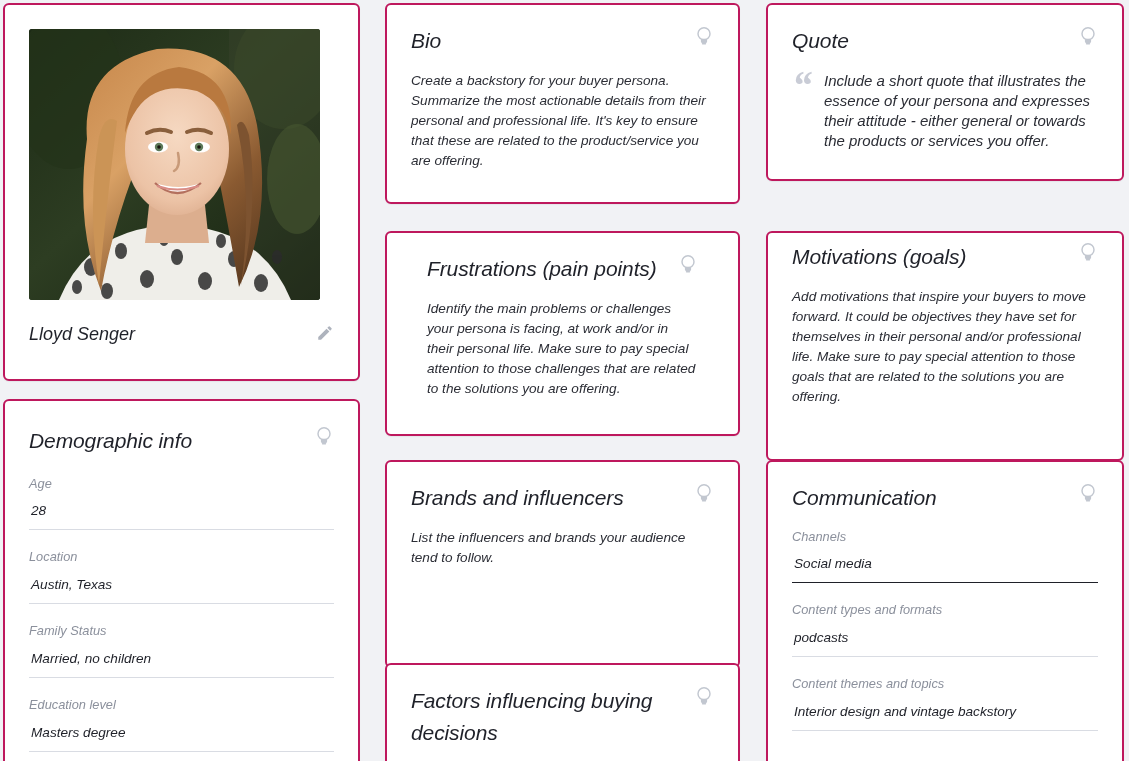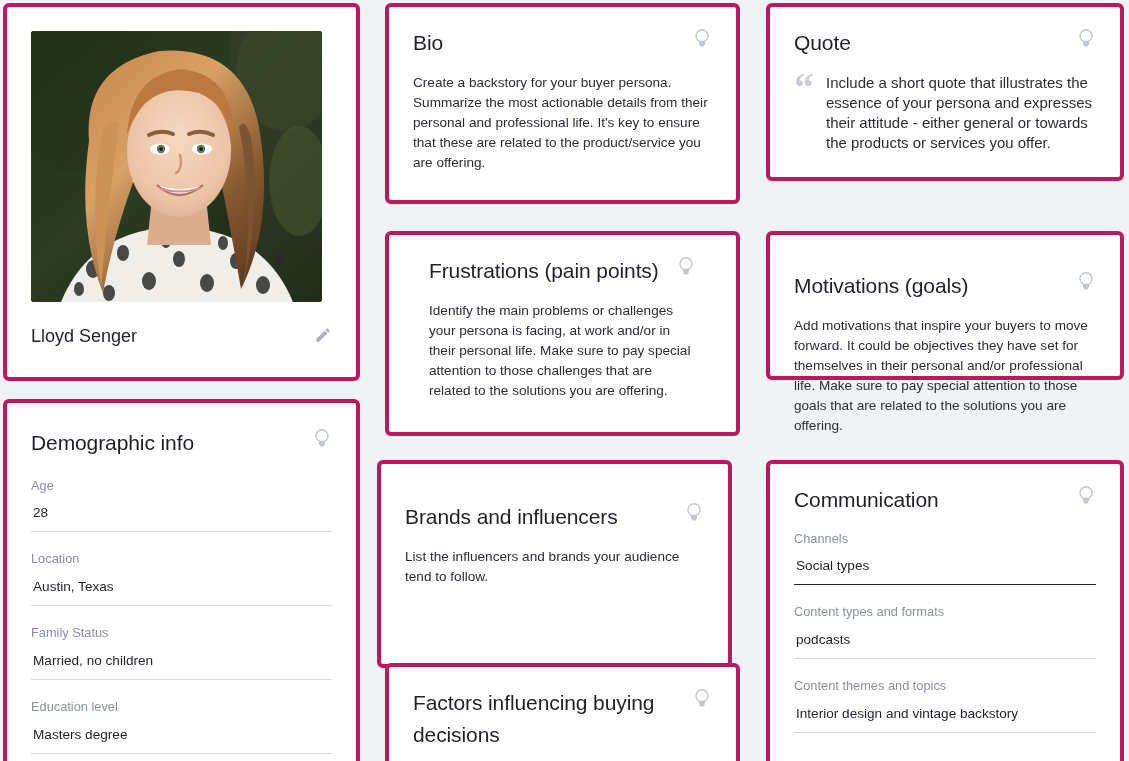--- a/index.html
+++ b/index.html
@@ -17,23 +17,24 @@
     position: relative;
     width: 1129px;
     height: 761px;
     background: #f1f2f5;
   }
 
   
   .card {
     position: absolute;
     background: #ffffff;
-    border: 4px solid #be185d;
+    border: 2px solid #be185d;
     border-radius: 6px;
     box-shadow: 0 1px 1px rgba(16,22,38,0.05);
+    font-style: italic;
   }
 
   .card-head {
     position: relative;
   }
 
   .card-title {
     font-size: 21px;
     font-weight: 500;
     color: #1f2129;
@@ -114,26 +115,26 @@
     border-bottom: 1px solid #d9dce3;
     min-height: 20px;
   }
   .field-value.focused {
     border-bottom: 1px solid #1f2129;
   }
 
   
   #bio-card            { left: 385px; top: 3px;   width: 355px; height: 201px; padding: 20px 24px; }
   #frustrations-card   { left: 385px; top: 231px; width: 355px; height: 205px; padding: 20px 40px; }
-  #brands-card         { left: 377px; top: 460px; width: 355px; height: 208px; padding: 37px 24px; }
+  #brands-card         { left: 385px; top: 460px; width: 355px; height: 208px; padding: 20px 24px; }
   #factors-card        { left: 385px; top: 663px; width: 355px; height: 140px; padding: 20px 24px; }
 
   
   #quote-card          { left: 766px; top: 3px;   width: 358px; height: 178px; padding: 20px 24px; }
-  #motivations-card    { left: 766px; top: 231px; width: 358px; height: 149px; padding: 35px 24px; }
+  #motivations-card    { left: 766px; top: 231px; width: 358px; height: 230px; padding: 8px 24px; }
   #communication-card  { left: 766px; top: 460px; width: 358px; height: 330px; padding: 20px 24px 0 24px; overflow: hidden; }
 
   .quote-row {
     display: flex;
     margin-top: 14px;
   }
   .quote-mark {
     font-size: 40px;
     line-height: 30px;
     color: #c9ccd6;
@@ -369,21 +370,21 @@
           <circle cx="11" cy="9.5" r="6.6" fill="none" stroke="#c2c7d0" stroke-width="1.6"></circle>
           <rect x="7.6" y="15" width="6.8" height="4.6" rx="1.2" fill="#c2c7d0"></rect>
           <rect x="8.6" y="19.8" width="4.8" height="1.5" rx="0.7" fill="#c2c7d0"></rect>
         </svg>
       </span>
     </div>
 
     <div class="card-body-fields">
       <div class="field">
         <div class="field-label">Channels</div>
-        <div class="field-value focused">Social types</div>
+        <div class="field-value focused">Social media</div>
       </div>
       <div class="field">
         <div class="field-label">Content types and formats</div>
         <div class="field-value">podcasts</div>
       </div>
       <div class="field">
         <div class="field-label">Content themes and topics</div>
         <div class="field-value">Interior design and vintage backstory</div>
       </div>
     </div>

